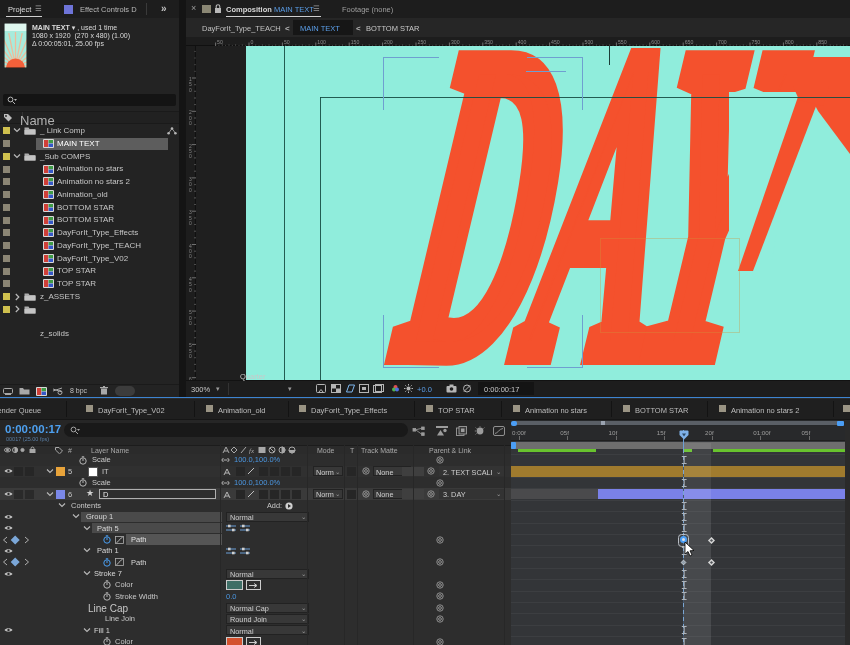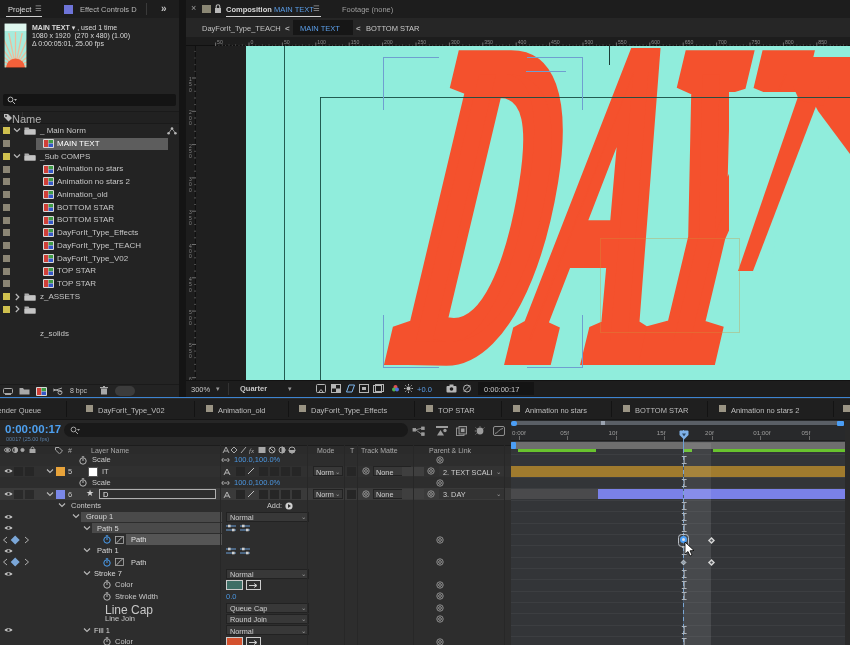--- a/index.html
+++ b/index.html
@@ -46,30 +46,30 @@
     <circle cx="3.5" cy="3.5" r="2.4" fill="none" stroke="#b5b5b5" stroke-width="1"></circle>
     <line x1="5.4" y1="5.4" x2="8" y2="8" stroke="#b5b5b5" stroke-width="1"></line>
     <path d="M7 3 l3 0 l-1.5 2 z" fill="#b5b5b5"></path>
   </svg>
 <div style="left:0px;top:111px;width:179px;height:13px;background:#212121;border-bottom:1px solid #1a1a1a;border-top:1px solid #1a1a1a;"></div>
 <svg style="left:3px;top:113px" width="10" height="9" viewBox="0 0 10 9">
     <path d="M1 1 L5 1 L9 5 L5.5 8.5 L1 4 Z" fill="#bdbdbd"></path>
     <circle cx="3" cy="3" r="0.9" fill="#212121"></circle>
   </svg>
 <div style="left:22px;top:112px;width:1px;height:11px;background:#333;"></div>
-<div style="left:12px;top:113px;font-size:11px;color:#b0b0b0;font-weight:400;white-space:nowrap;">Name</div>
+<div style="left:20px;top:113px;font-size:13px;color:#b0b0b0;font-weight:400;white-space:nowrap;">Name</div>
 <div style="left:3px;top:127.375px;width:7px;height:7px;background:#cfc04e;"></div>
 <svg style="left:13px;top:128.4px" width="8" height="5" viewBox="0 0 8 5">
     <path d="M1 0.5 L4 3.5 L7 0.5" stroke="#b9b9b9" stroke-width="1.2" fill="none"></path>
   </svg>
 <svg style="left:24px;top:126.375px" width="12" height="9" viewBox="0 0 12 9">
     <path d="M0.5 1.5 L4.5 1.5 L5.5 3 L11.5 3 L11.5 8.5 L0.5 8.5 Z" fill="#adadad"></path>
     <rect x="0.5" y="4" width="11" height="4.5" fill="#c4c4c4"></rect>
   </svg>
-<div style="left:40px;top:126.075px;font-size:8px;color:#c6c6c6;font-weight:400;white-space:nowrap;">_ Main Norm</div>
+<div style="left:40px;top:126.075px;font-size:8px;color:#c6c6c6;font-weight:400;white-space:nowrap;">_ Link Comp</div>
 <svg style="left:167px;top:126.9px" width="10" height="8" viewBox="0 0 10 8">
     <circle cx="5" cy="1.5" r="1.3" fill="#b5b5b5"></circle>
     <circle cx="1.6" cy="6.2" r="1.3" fill="#b5b5b5"></circle>
     <circle cx="8.4" cy="6.2" r="1.3" fill="#b5b5b5"></circle>
     <path d="M5 1.5 L1.6 6.2 M5 1.5 L8.4 6.2" stroke="#b5b5b5" stroke-width="0.8" fill="none"></path>
   </svg>
 <div style="left:36px;top:137.75px;width:132px;height:11.75px;background:#5d5d5d;"></div>
 <div style="left:3px;top:140.125px;width:7px;height:7px;background:#8b8574;"></div>
 <svg style="left:43px;top:139.125px" width="11" height="9" viewBox="0 0 11 9">
     <rect width="11" height="9" rx="1" fill="#d8d8d8"></rect>
@@ -591,21 +591,21 @@
     <div style="left:187px;top:269px;width:1px;height:53px;background:#6f9fd0;"></div>
     <div style="left:331px;top:321px;width:56px;height:1px;background:#6f9fd0;"></div>
     <div style="left:386px;top:269px;width:1px;height:53px;background:#6f9fd0;"></div>
     <div style="left:330px;top:25px;width:40px;height:1px;background:#6f9fd0;"></div>
     <div style="left:413px;top:0px;width:1px;height:19px;background:#1c3e38;"></div>
   </div>
 <div style="left:186px;top:380px;width:664px;height:17px;background:#1d1d1d;border-top:1px solid #121212;"></div>
 <div style="left:191px;top:385px;font-size:7.5px;color:#c8c8c8;font-weight:400;white-space:nowrap;">300%</div>
 <div style="left:216px;top:385px;font-size:7px;color:#9a9a9a;font-weight:400;white-space:nowrap;">▾</div>
 <div style="left:228px;top:383px;width:1px;height:12px;background:#333;"></div>
-<div style="left:240px;top:372px;font-size:7.5px;color:#c8c8c8;font-weight:700;white-space:nowrap;margin-top:12px;">Quarter</div>
+<div style="left:240px;top:372px;font-size:7.5px;color:#c8c8c8;font-weight:400;white-space:nowrap;">Quarter</div>
 <div style="left:288px;top:385px;font-size:7px;color:#9a9a9a;font-weight:400;white-space:nowrap;">▾</div>
 <svg style="left:316px;top:384px" width="10" height="9" viewBox="0 0 10 9">
     <rect x="0.5" y="0.5" width="9" height="8" rx="1" fill="none" stroke="#b5b5b5"></rect>
     <path d="M3 8 L5 5.5 L7 8" stroke="#b5b5b5" fill="none"></path>
   </svg>
 <svg style="left:331px;top:384px" width="10" height="9" viewBox="0 0 10 9">
     <rect x="0.5" y="0.5" width="9" height="8" fill="none" stroke="#b5b5b5"></rect>
     <rect x="1" y="1" width="4" height="3.5" fill="#b5b5b5"></rect>
     <rect x="5" y="4.5" width="4" height="3.5" fill="#b5b5b5"></rect>
   </svg>
@@ -1008,23 +1008,23 @@
     <circle cx="4" cy="5" r="3.2" fill="none" stroke="#b5b5b5" stroke-width="1"></circle>
     <line x1="4" y1="5" x2="4" y2="2.6" stroke="#b5b5b5" stroke-width="1"></line>
     <line x1="2.8" y1="0.8" x2="5.2" y2="0.8" stroke="#b5b5b5" stroke-width="1"></line>
   </svg>
 <div style="left:115px;top:591.6749999999998px;font-size:7.5px;color:#c8c8c8;font-weight:400;white-space:nowrap;">Stroke Width</div>
 <div style="left:226px;top:591.6749999999998px;font-size:7.5px;color:#4b96e0;font-weight:400;white-space:nowrap;">0.0</div>
 <svg style="left:436px;top:592.2749999999999px" width="8" height="8" viewBox="0 0 8 8">
     <circle cx="4" cy="4" r="3.2" fill="none" stroke="#9a9a9a" stroke-width="0.9"></circle>
     <circle cx="4" cy="4" r="1.4" fill="none" stroke="#9a9a9a" stroke-width="0.9"></circle>
   </svg>
-<div style="left:105px;top:603.0249999999999px;font-size:12px;color:#c8c8c8;font-weight:400;white-space:nowrap;">Line Cap</div>
+<div style="left:88px;top:603.0249999999999px;font-size:10px;color:#c8c8c8;font-weight:400;white-space:nowrap;">Line Cap</div>
 <div style="left:226px;top:602.6249999999999px;width:83px;height:10px;background:#383838;border:1px solid #222;"></div>
-<div style="left:230px;top:603.8249999999999px;font-size:7.3px;color:#cfcfcf;font-weight:400;white-space:nowrap;">Queue Cap</div>
+<div style="left:230px;top:603.8249999999999px;font-size:7.3px;color:#cfcfcf;font-weight:400;white-space:nowrap;">Normal Cap</div>
 <div style="left:301px;top:603.8249999999999px;font-size:6.5px;color:#a0a0a0;font-weight:400;white-space:nowrap;">⌄</div>
 <svg style="left:436px;top:603.6249999999999px" width="8" height="8" viewBox="0 0 8 8">
     <circle cx="4" cy="4" r="3.2" fill="none" stroke="#9a9a9a" stroke-width="0.9"></circle>
     <circle cx="4" cy="4" r="1.4" fill="none" stroke="#9a9a9a" stroke-width="0.9"></circle>
   </svg>
 <div style="left:105px;top:614.3749999999999px;font-size:7.5px;color:#c8c8c8;font-weight:400;white-space:nowrap;">Line Join</div>
 <div style="left:226px;top:613.9749999999999px;width:83px;height:10px;background:#383838;border:1px solid #222;"></div>
 <div style="left:230px;top:615.175px;font-size:7.3px;color:#cfcfcf;font-weight:400;white-space:nowrap;">Round Join</div>
 <div style="left:301px;top:615.175px;font-size:6.5px;color:#a0a0a0;font-weight:400;white-space:nowrap;">⌄</div>
 <svg style="left:436px;top:614.9749999999999px" width="8" height="8" viewBox="0 0 8 8">

